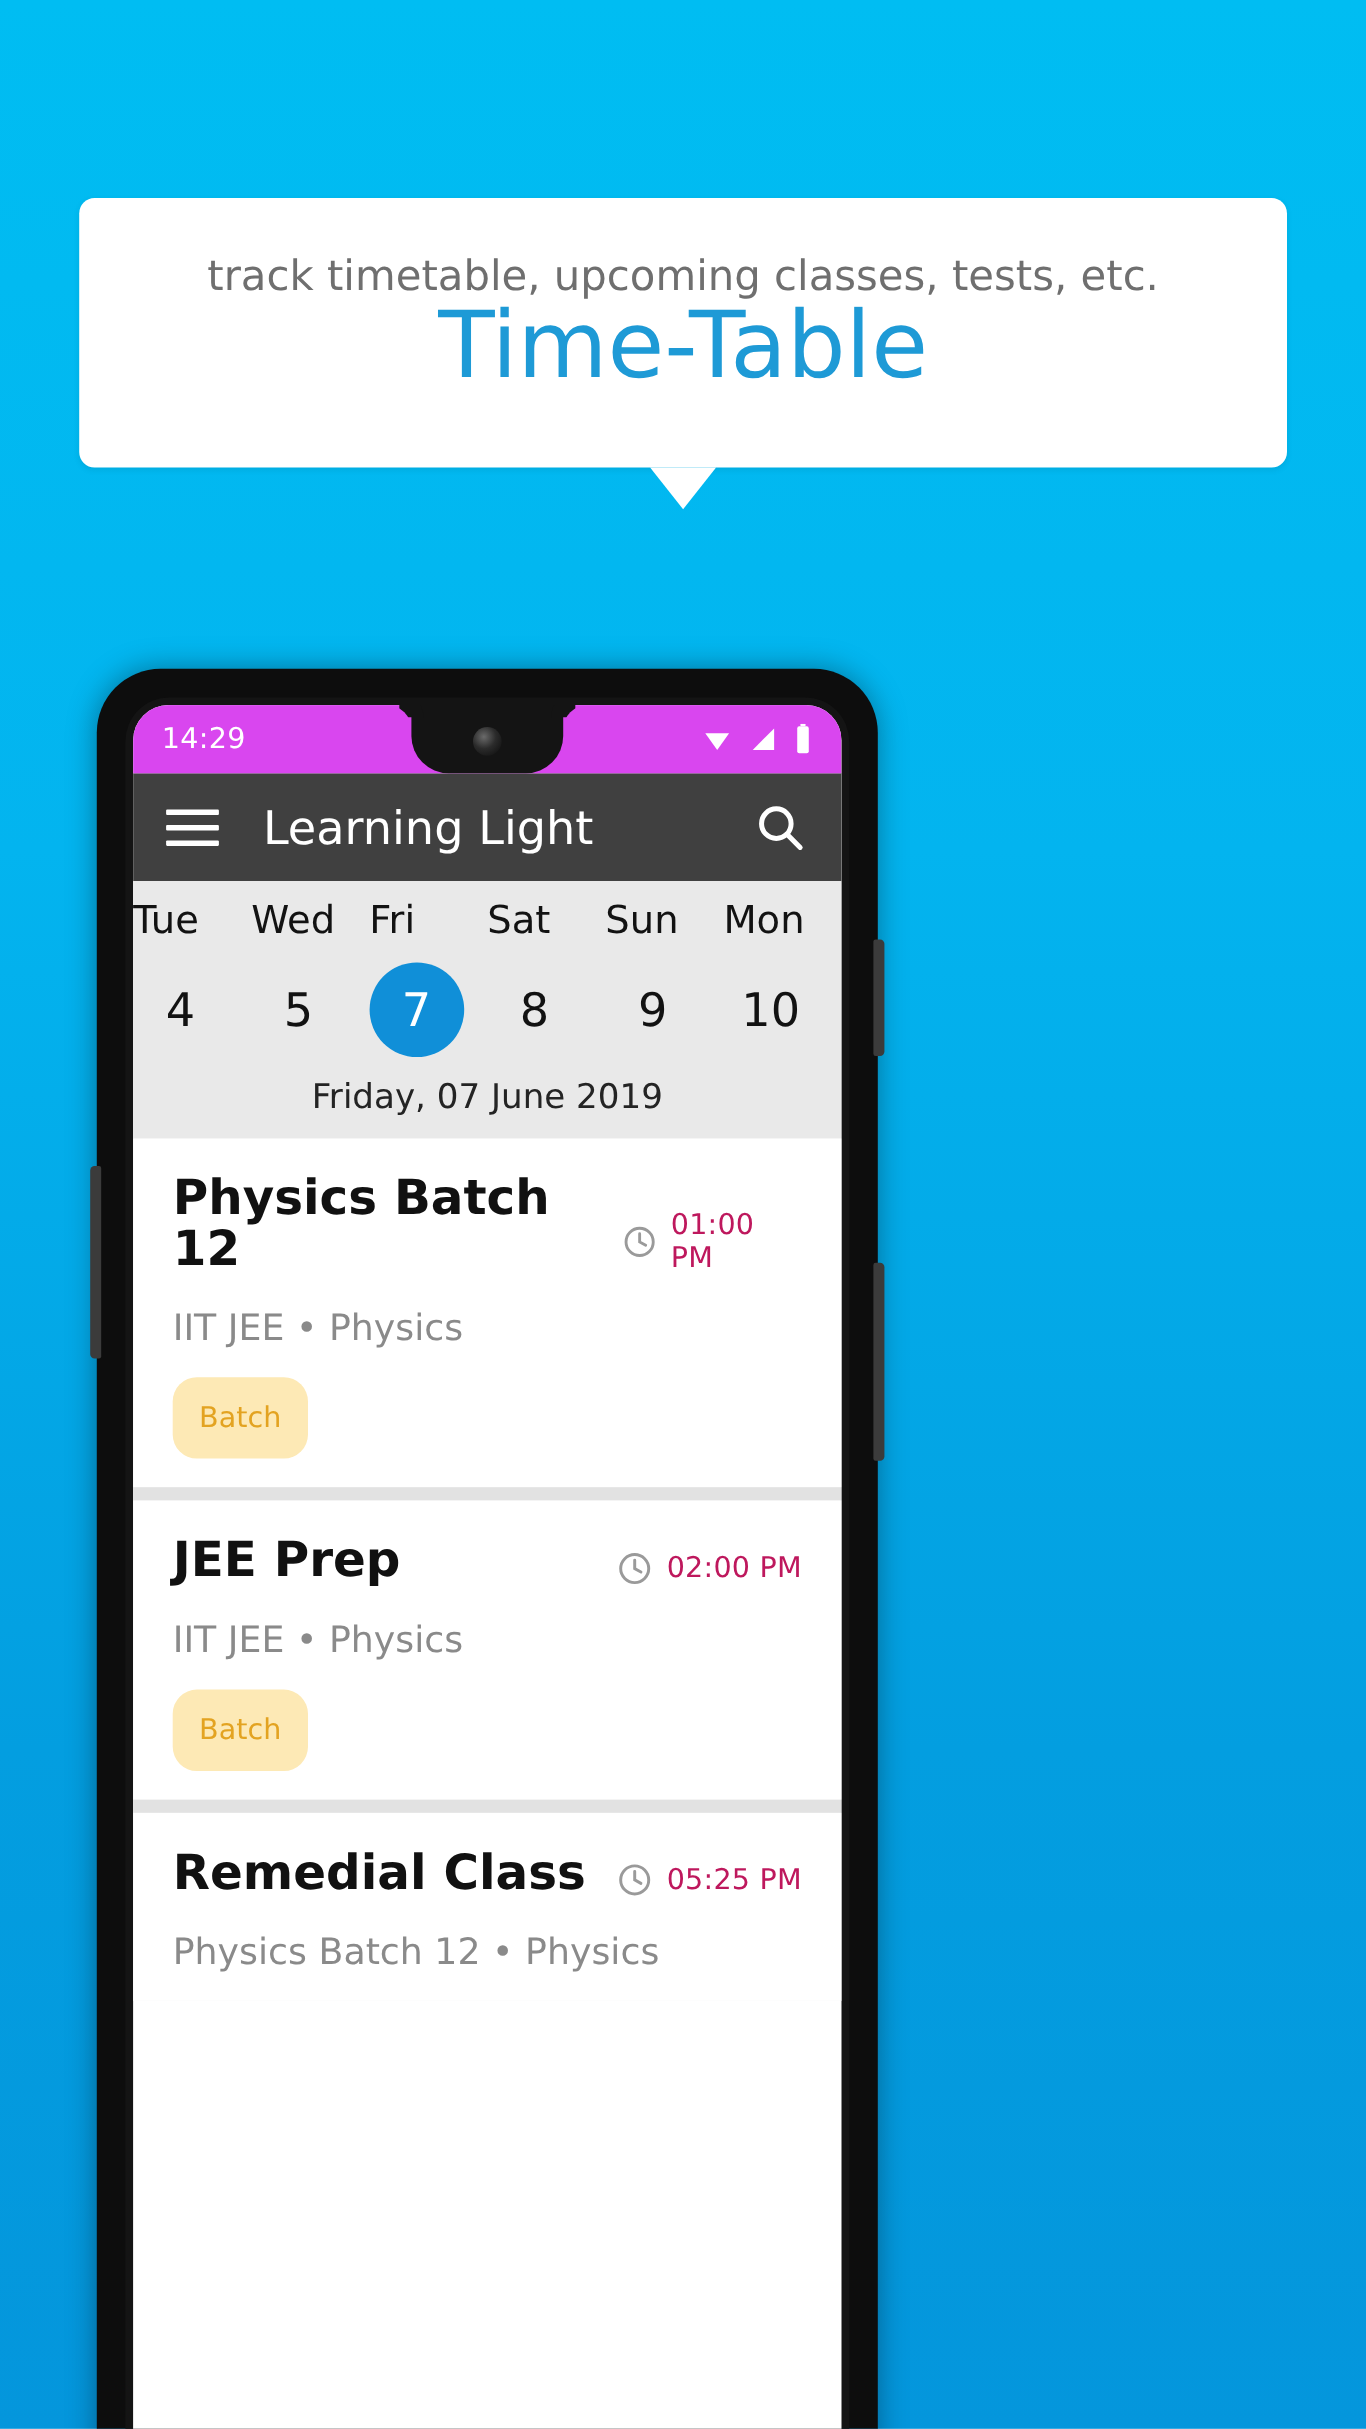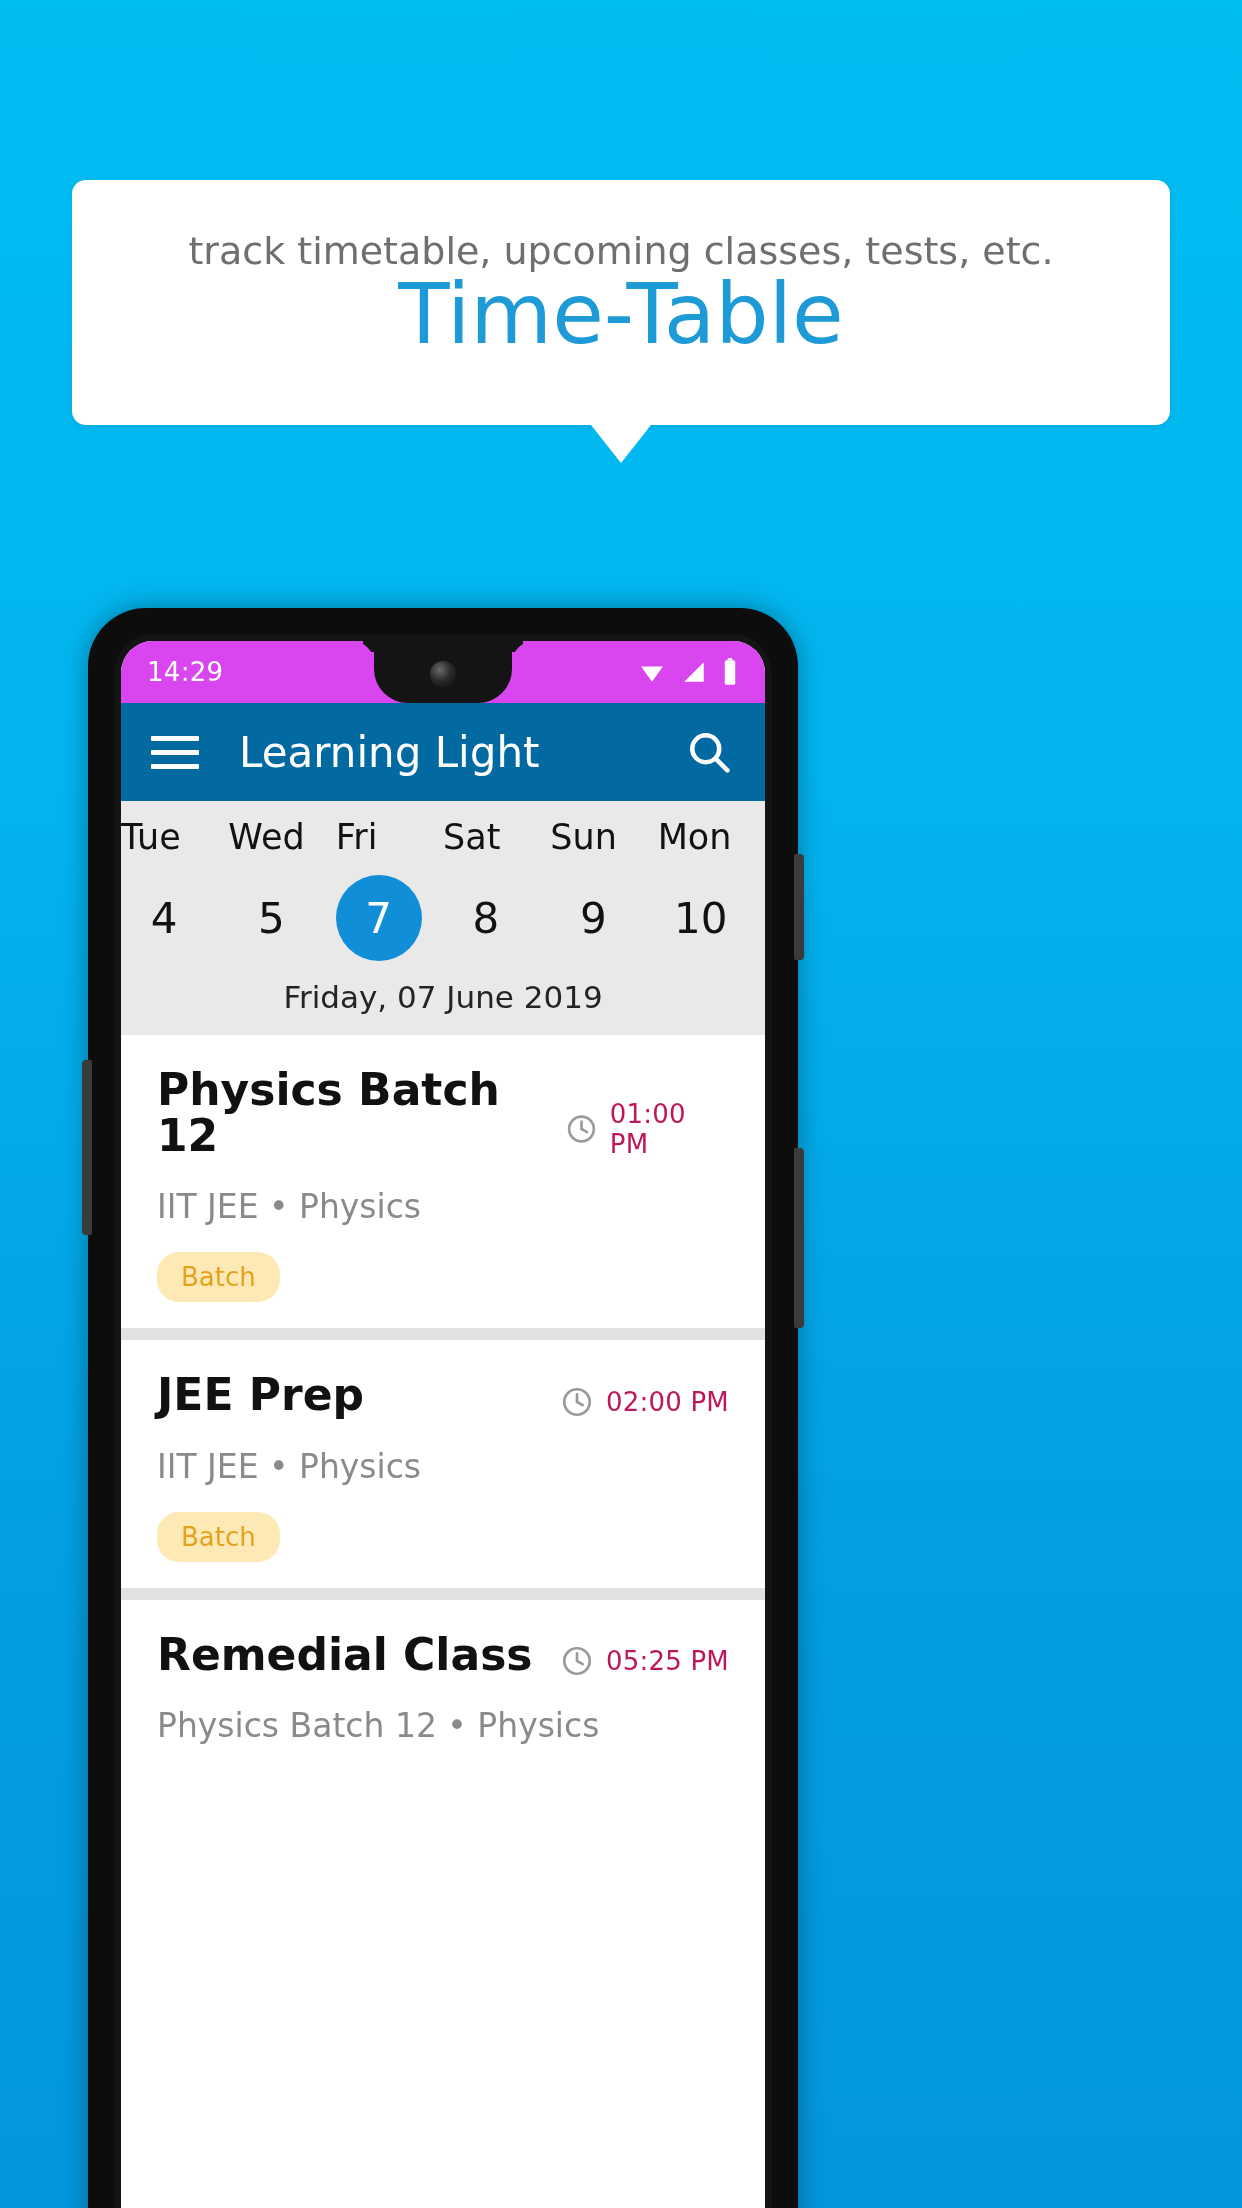--- a/index.html
+++ b/index.html
@@ -88,21 +88,21 @@
   #notch::after  { right:-22px; border-top-left-radius:22px;  box-shadow:-11px -11px 0 0 #141414; }
   #camera {
     position:absolute; left:50%; top:20px; transform:translateX(-50%);
     width:26px; height:26px; border-radius:50%;
     background:radial-gradient(circle at 38% 34%, #6a6a6a 0%, #2b2b2b 46%, #0a0a0a 100%);
     z-index:5;
   }
 
   
   #app-bar {
-    height:98px; background:#0369a1;
+    height:98px; background:#404040;
     display:flex; align-items:center; padding:0 30px;
   }
   #menu-icon { width:48px; display:flex; flex-direction:column; gap:9px; cursor:pointer; }
   #menu-icon span { display:block; height:5px; background:#fff; border-radius:1px; }
   #app-title { color:#ffffff; font-size:42px; margin-left:40px; font-weight:400; }
   #search-icon { margin-left:auto; }
 
   
   #date-strip { background:#e9e9e9; padding-top:16px; }
   #date-days { display:flex; }
@@ -131,21 +131,21 @@
     background:#ffffff; padding:32px 36px 26px 36px; margin-bottom:12px;
   }
   .event-top { display:flex; align-items:flex-end; }
   .event-title { font-size:44px; color:#111111; font-weight:700; line-height:1.05; }
   .event-time-wrap { margin-left:auto; display:flex; align-items:center; gap:12px; padding-top:6px; }
   .event-time { font-size:26px; color:#be185d; font-weight:400; letter-spacing:0.2px; }
   .event-sub { font-size:33px; color:#8a8a8a; margin-top:28px; }
   .event-badge {
     display:inline-block; margin-top:26px;
     background:#fde9b5; color:#e3a321;
-    font-size:26px; padding:10px 24px; border-radius:22px;
+    font-size:26px; padding:22px 24px; border-radius:22px;
   }
 </style>
 </head>
 <body>
 
 <div id="header-card">
   <div id="header-subtitle">track timetable, upcoming classes, tests, etc.</div>
   <div id="header-title">Time-Table</div>
 </div>
 <div id="tooltip-arrow"></div>

